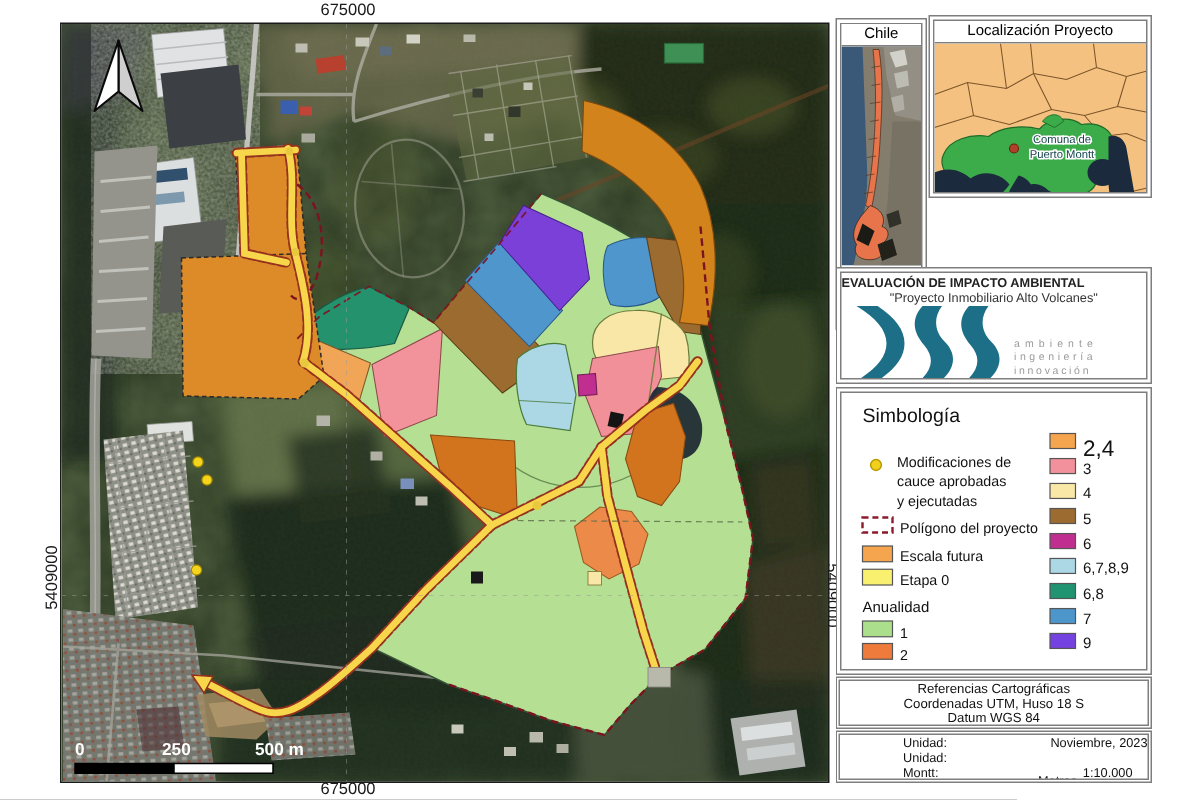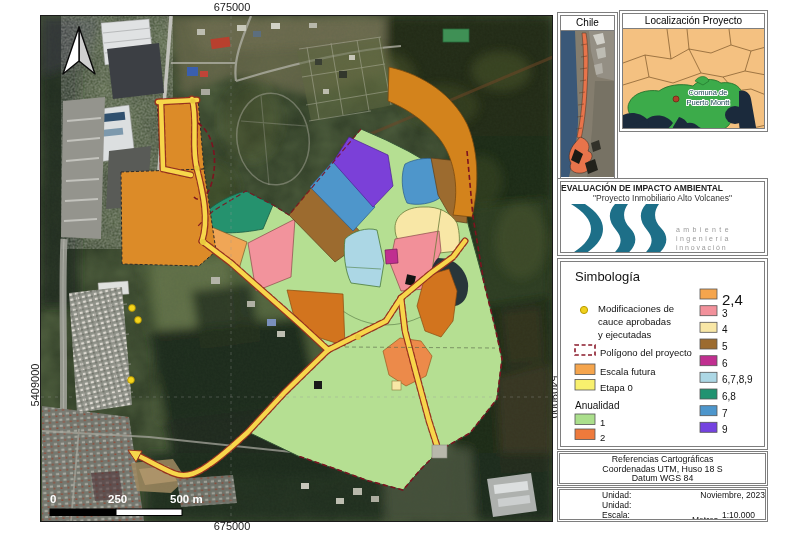--- a/index.html
+++ b/index.html
@@ -432,16 +432,16 @@
 
 <div class="box" style="left:557px;top:487px;width:211px;height:35px;padding:1px">
  <div class="inner" style="font-size:8.5px;color:#111">
 
   <div style="position:absolute;left:42px;top:0px">Unidad:</div>
   <div style="position:absolute;left:105px;top:0px;width:100px;text-align:right">Noviembre, 2023</div>
 
   <div style="position:absolute;left:42px;top:10px">Unidad:</div>
   <div style="position:absolute;left:95px;top:25px;width:100px;text-align:center">Metros</div>
 
-  <div style="position:absolute;left:42px;top:20px">Escala:</div>
+  <div style="position:absolute;left:42px;top:20px">Montt:</div>
   <div style="position:absolute;left:95px;top:20px;width:100px;text-align:right">1:10.000</div>
  </div>
 </div>
 
 </body></html>

